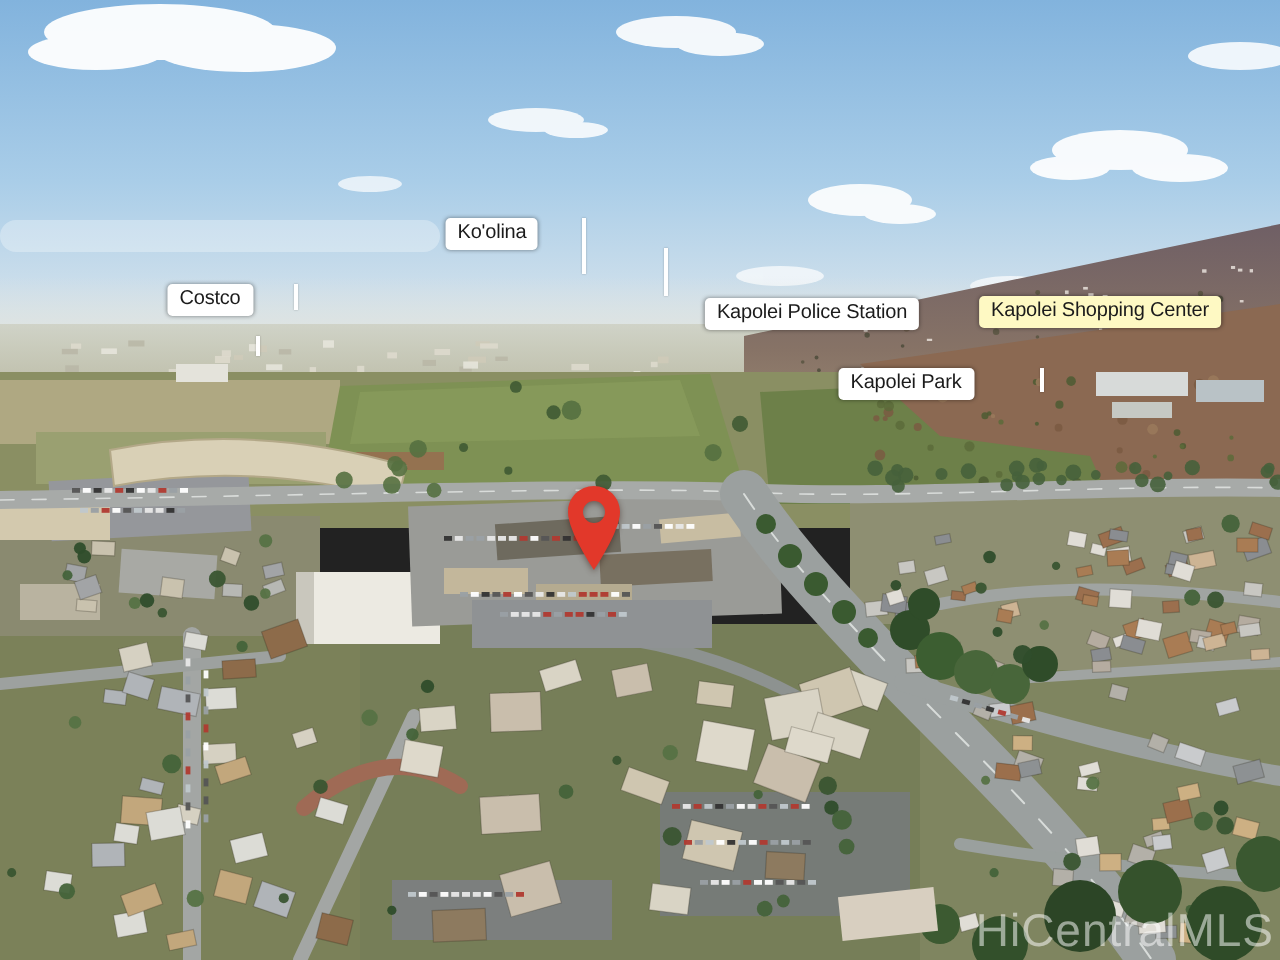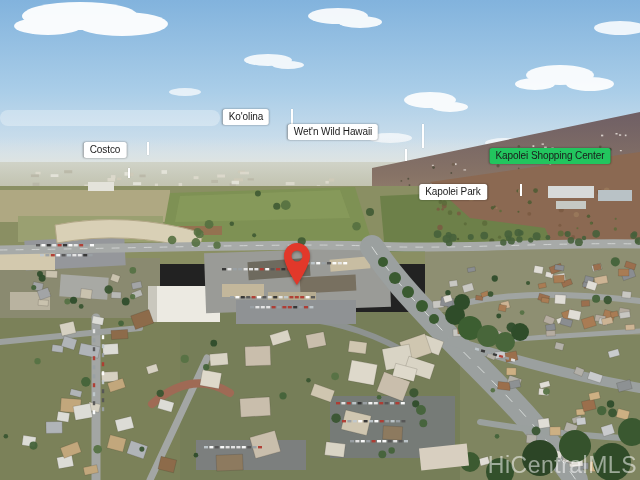--- a/index.html
+++ b/index.html
@@ -776,30 +776,30 @@
     <div class="label-box" style="background: rgb(255, 255, 255); color: rgb(27, 27, 27); transform: translateX(-50%);">Costco</div>
     <div class="leader" style="height: 13px; background: rgb(255, 255, 255);"></div>
   </div>
 
   <div class="label-wrap" style="left: 246px; top: 109px;">
     <div class="label-box" style="background: rgb(255, 255, 255); color: rgb(27, 27, 27); transform: translateX(-50%);">Ko'olina</div>
     <div class="leader" style="height: 28px; background: rgb(255, 255, 255);"></div>
   </div>
 
   <div class="label-wrap" style="left: 333px; top: 124px;">
-    <div class="label-box" style="background: rgb(255, 255, 255); color: rgb(27, 27, 27); transform: translateX(-50%);">Wet'n Wild Hawaii</div>
     <div class="leader" style="height: 24px; background: rgb(255, 255, 255);"></div>
   </div>
 
   <div class="label-wrap" style="left: 406px; top: 149px;">
+    <div class="label-box" style="background: rgb(255, 255, 255); color: rgb(27, 27, 27); transform: translateX(-50%);">Kapolei Police Station</div>
     <div class="leader" style="height: 12px; background: rgb(255, 255, 255);"></div>
   </div>
 
   <div class="label-wrap" style="left: 550px; top: 148px;">
-    <div class="label-box" style="background: #22c55e; color: rgb(27, 27, 27); transform: translateX(-50%);">Kapolei Shopping Center</div>
+    <div class="label-box" style="background: #fef9c3; color: rgb(27, 27, 27); transform: translateX(-50%);">Kapolei Shopping Center</div>
     <div class="leader" style="height: 13px; background: rgb(255, 255, 255);"></div>
   </div>
 
   <div class="label-wrap" style="left: 129px; top: 168px;">
     <div class="leader" style="height: 10px; background: rgb(255, 255, 255);"></div>
   </div>
 
   <div class="label-wrap" style="left: 453px; top: 184px;">
     <div class="label-box" style="background: rgb(255, 255, 255); color: rgb(27, 27, 27); transform: translateX(-50%);">Kapolei Park</div>
     <div class="leader" style="height: 12px; background: rgb(255, 255, 255);"></div>

